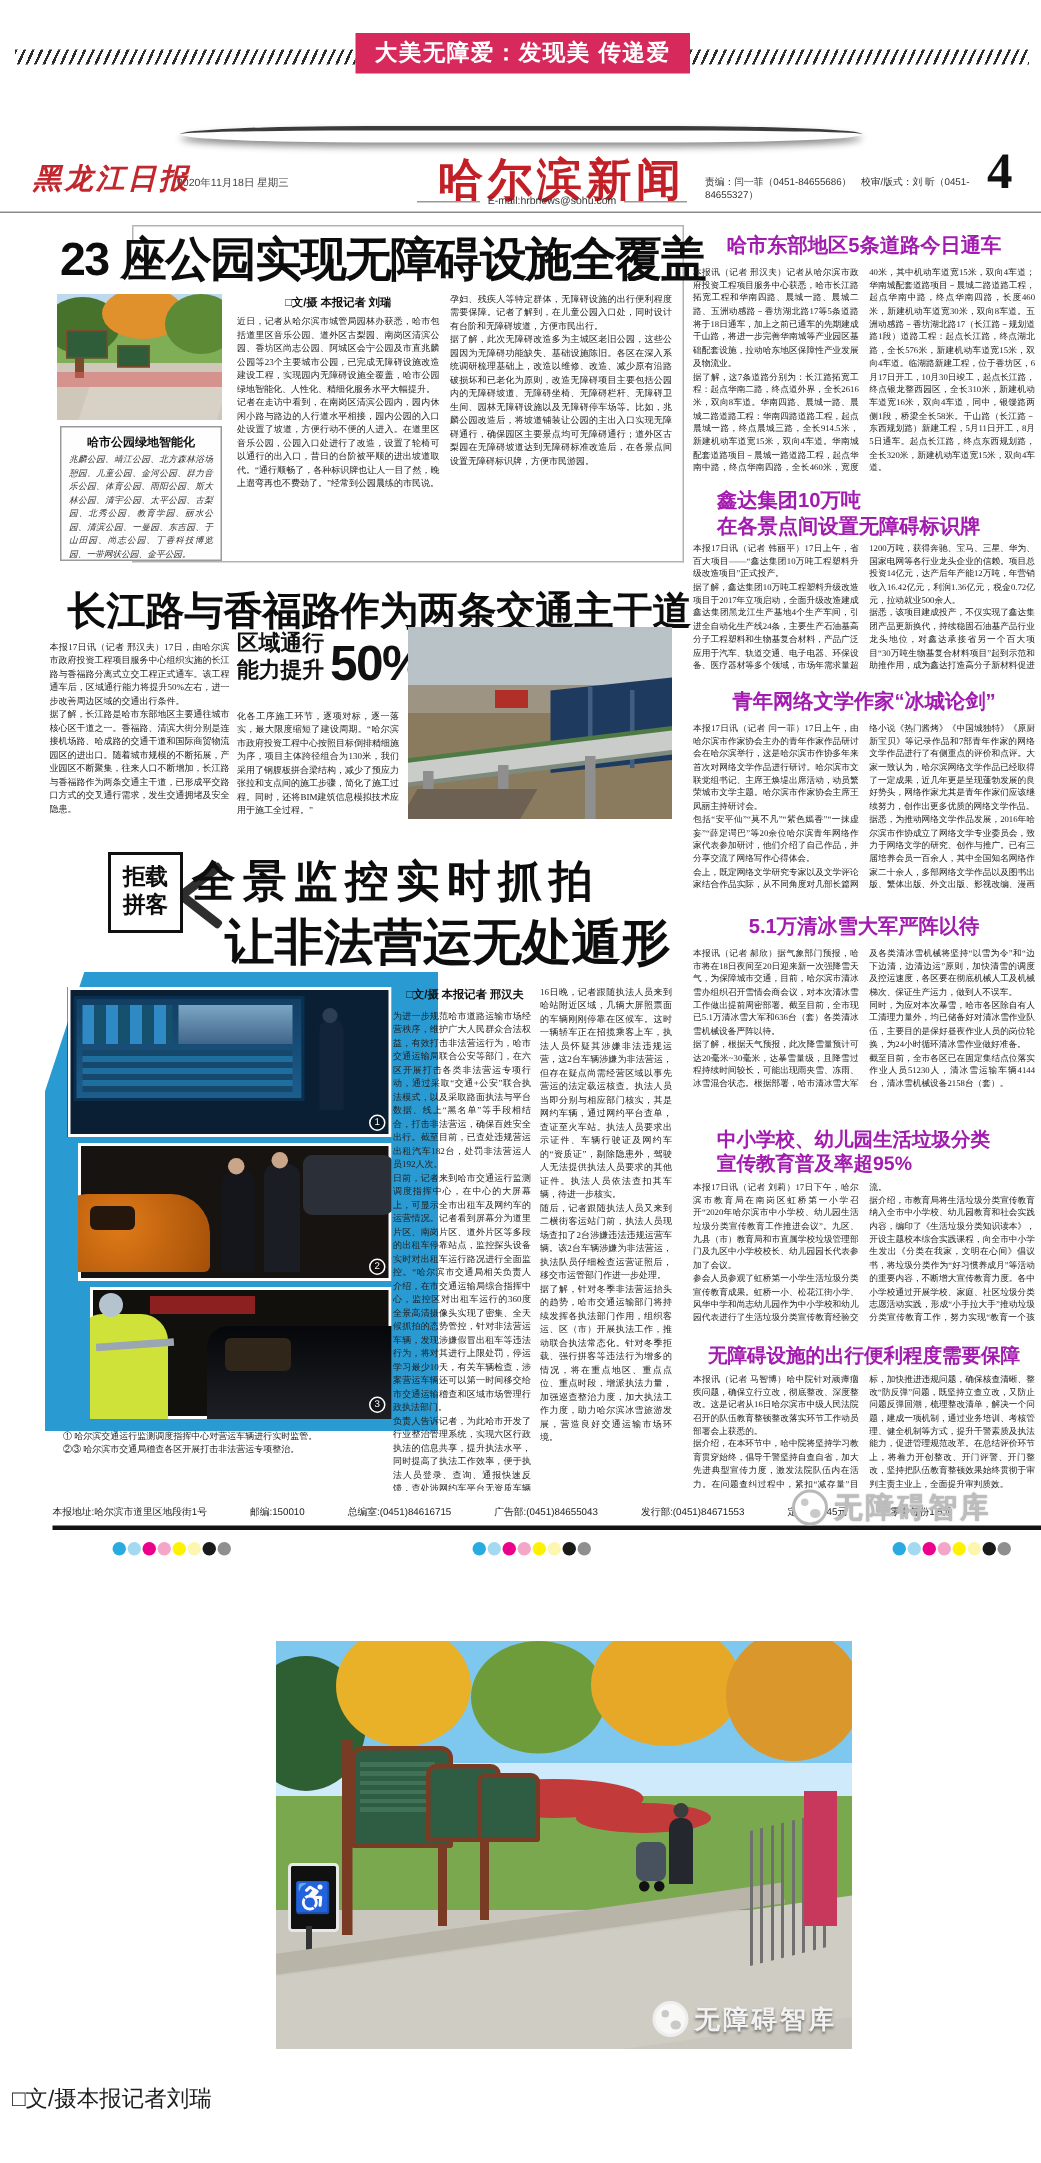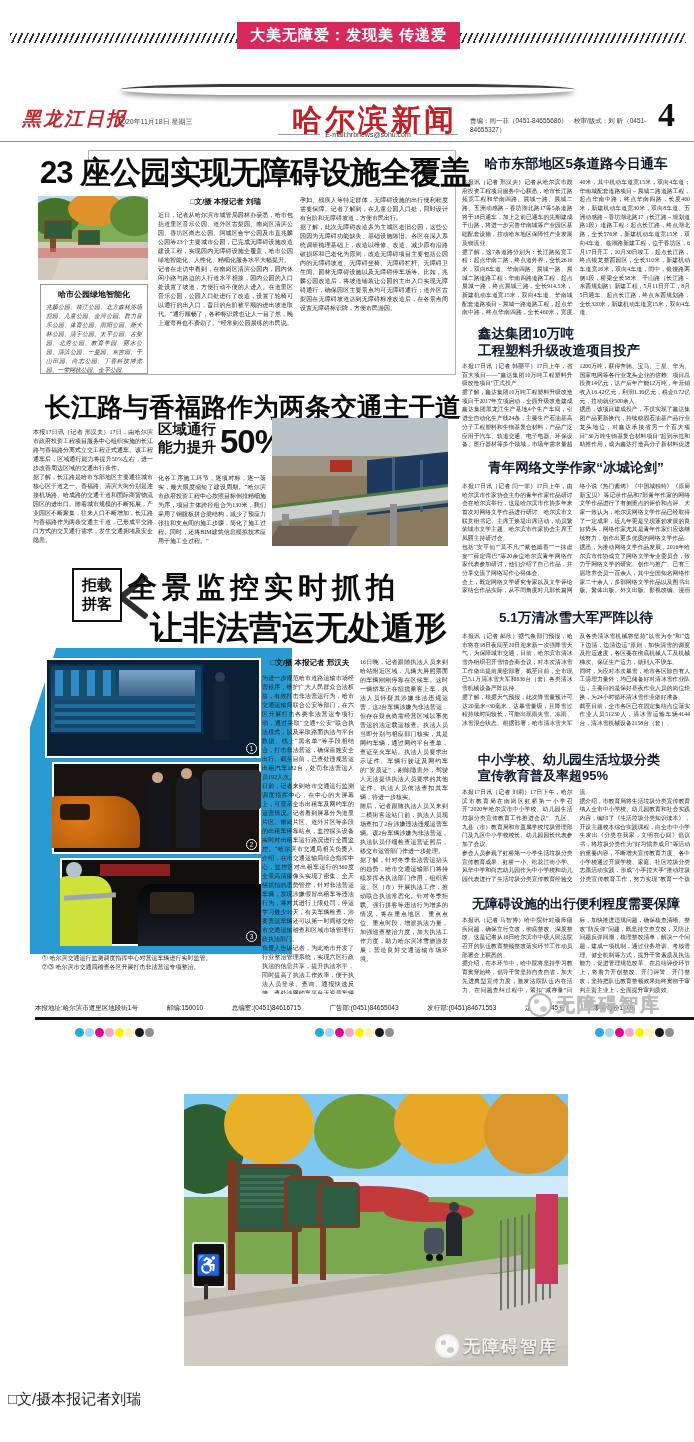--- a/index.html
+++ b/index.html
@@ -49,21 +49,21 @@
   
   .tagbox{border:2.5px solid #101010;display:flex;flex-direction:column;align-items:center;
           justify-content:center;font-weight:bold;font-size:15px;line-height:1.25;color:#0d0d0d;background:#fff;}
   .xbar{background:#2f2f2f;width:66px;height:6px;border-radius:2px;}
   .blueframe{background:#2a9ad2;clip-path:polygon(10% 0,100% 0,100% 100%,0 100%,0 26%);}
   .ph{box-shadow:0 0 0 2px #fff inset;}
   .circnum{position:absolute;width:9px;height:9px;border:1px solid #fff;border-radius:50%;
            color:#fff;font-size:6.5px;display:flex;align-items:center;justify-content:center;background:rgba(0,0,0,.25);}
   .cap{font-size:6px;line-height:1.5;color:#222;font-family:"Liberation Serif",serif;text-align:justify;white-space:pre-line;}
   
-  .s-head{font-weight:bold;color:#0f172a;font-size:13.5px;line-height:1.25;}
+  .s-head{font-weight:bold;color:#a21caf;font-size:13.5px;line-height:1.25;}
   .s-body{font-family:"Liberation Serif",serif;font-size:5.8px;line-height:1.5;color:#222;
           text-align:justify;column-count:2;column-gap:7px;overflow:hidden;white-space:pre-line;}
   
   .foot-row{display:flex;justify-content:space-between;font-size:6.5px;color:#222;}
   .thick-rule{background:#121212;height:3px;}
   .dots{display:flex;gap:1px;}
   .dot{width:9px;height:9px;border-radius:50%;}
   .wm{display:flex;align-items:center;gap:4px;}
   .wm .ring{width:20px;height:20px;border-radius:50%;border:2px solid #b9b9b9;background:#fff;position:relative;}
   .wm .ring i{position:absolute;width:5px;height:5px;border-radius:50%;background:#c9c9c9;left:4px;top:4px;}
@@ -204,21 +204,21 @@
 负责人告诉记者，为此哈市开发了行业整治管理系统，实现六区行政执法的信息共享，提升执法水平，同时提高了执法工作效率，便于执法人员登录、查询、通报快速反馈，查处涉网约车平台无资质车辆信息，单项违法行为，市属网约车管理信息向市区交通管理部门开放。</div>
   <div class="abs bt" style="left:360px;top:658px;width:88px;height:336px;">16日晚，记者跟随执法人员来到哈站附近区域，几辆大屏照票面的车辆刚刚停靠在区候车。这时一辆轿车正在招揽乘客上车，执法人员怀疑其涉嫌非法违规运营，这2台车辆涉嫌为非法营运，但存在疑点尚需经营区域以事先营运的法定载运核查。执法人员当即分别与相应部门核实，其是网约车辆，通过网约平台查单，查证至火车站。执法人员要求出示证件、车辆行驶证及网约车的“资质证”，剔除隐患外，驾驶人无法提供执法人员要求的其他证件。执法人员依法查扣其车辆，待进一步核实。
 随后，记者跟随执法人员又来到二横街客运站门前，执法人员现场查扣了2台涉嫌违法违规运营车辆。该2台车辆涉嫌为非法营运，执法队员仔细检查运营证照后，移交市运管部门作进一步处理。
 据了解，针对冬季非法营运抬头的趋势，哈市交通运输部门将持续发挥各执法部门作用，组织客运、区（市）开展执法工作，推动联合执法常态化。针对冬季拒载、强行拼客等违法行为增多的情况，将在重点地区、重点点位、重点时段，增派执法力量，加强巡查整治力度，加大执法工作力度，助力哈尔滨冰雪旅游发展，营造良好交通运输市场环境。</div>
 
   <div class="abs s-head" style="left:462px;top:156px;width:228px;text-align:center;">哈市东部地区5条道路今日通车</div>
   <div class="abs s-body" style="left:462px;top:178px;width:228px;height:142px;">本报讯（记者 邢汉夫）记者从哈尔滨市政府投资工程项目服务中心获悉，哈市长江路拓宽工程和华南四路、晨城一路、晨城二路、五洲动感路－香坊湖北路17等5条道路将于18日通车，加上之前已通车的先期建成干山路，将进一步完善华南城等产业园区基础配套设施，拉动哈东地区保障性产业发展及物流业。
 据了解，这7条道路分别为：长江路拓宽工程：起点华南二路，终点道外界，全长2616米，双向8车道。华南四路、晨城一路、晨城二路道路工程：华南四路道路工程，起点晨城一路，终点晨城三路，全长914.5米，新建机动车道宽15米，双向4车道。华南城配套道路项目－晨城一路道路工程，起点华南中路，终点华南四路，全长460米，宽度40米，其中机动车道宽15米，双向4车道；华南城配套道路项目－晨城二路道路工程，起点华南中路，终点华南四路，长度460米，新建机动车道宽30米，双向8车道。五洲动感路－香坊湖北路17（长江路－规划道路1段）道路工程：起点长江路，终点湖北路，全长576米，新建机动车道宽15米，双向4车道。临湖路新建工程，位于香坊区，6月17日开工，10月30日竣工，起点长江路，终点银龙整西园区，全长310米，新建机动车道宽16米，双向4车道，同中，银馒路两侧1段，桥梁全长58米。干山路（长江路－东西规划路）新建工程，5月11日开工，8月5日通车。起点长江路，终点东西规划路，全长320米，新建机动车道宽15米，双向4车道。</div>
 
   <div class="abs s-head" style="left:478px;top:326px;width:212px;white-space:pre-line;">鑫达集团10万吨
-工程塑料升级改造项目投产</div>
+在各景点间设置无障碍标识牌</div>
   <div class="abs s-body" style="left:462px;top:362px;width:228px;height:92px;">本报17日讯（记者 韩丽平）17日上午，省百大项目——“鑫达集团10万吨工程塑料升级改造项目”正式投产。
 据了解，鑫达集团10万吨工程塑料升级改造项目于2017年立项启动，全面升级改造建成鑫达集团黑龙江生产基地4个生产车间，引进全自动化生产线24条，主要生产石油基高分子工程塑料和生物基复合材料，产品广泛应用于汽车、轨道交通、电子电器、环保设备、医疗器材等多个领域，市场年需求量超1200万吨，获得奔驰、宝马、三星、华为、国家电网等各行业龙头企业的信赖。项目总投资14亿元，达产后年产能12万吨，年营销收入16.42亿元，利润1.36亿元，税金0.72亿元，拉动就业500余人。
 据悉，该项目建成投产，不仅实现了鑫达集团产品更新换代，持续稳固石油基产品行业龙头地位，对鑫达承接省另一个百大项目“30万吨生物基复合材料项目”起到示范和助推作用，成为鑫达打造高分子新材料促进经济的企业升级目标的核心载体。同时，这还促使集团在与国际材料巨头的竞争格局谈判合作中，凝聚传统中高端材料优势及桥梁竞争的新型目标；对进一步促进黑龙江省、哈尔滨市的产业结构优化升级，构建现代产业体系具有重要意义。</div>
 
   <div class="abs s-head" style="left:462px;top:460px;width:228px;text-align:center;">青年网络文学作家“冰城论剑”</div>
   <div class="abs s-body" style="left:462px;top:482px;width:228px;height:116px;">本报17日讯（记者 闫一菲）17日上午，由哈尔滨市作家协会主办的青年作家作品研讨会在哈尔滨举行，这是哈尔滨市作协多年来首次对网络文学作品进行研讨。哈尔滨市文联党组书记、主席王焕堤出席活动，动员繁荣城市文学主题。哈尔滨市作家协会主席王凤丽主持研讨会。
 包括“安平仙”“莫不凡”“紫色嫣香”“一抹虚妄”“薛定谔巴”等20余位哈尔滨青年网络作家代表参加研讨，他们介绍了自己作品，并分享交流了网络写作心得体会。
 会上，既定网络文学研究专家以及文学评论家结合作品实际，从不同角度对几部长篇网络小说《热门酱烤》《中国城独特》《原厨新宝贝》等记录作品和7部青年作家的网络文学作品进行了有侧重点的评价和点评。大家一致认为，哈尔滨网络文学作品已经取得了一定成果，近几年更是呈现蓬勃发展的良好势头，网络作家尤其是青年作家们应该继续努力，创作出更多优质的网络文学作品。
 据悉，为推动网络文学作品发展，2016年哈尔滨市作协成立了网络文学专业委员会，致力于网络文学的研究、创作与推广。已有三届培养会员一百余人，其中全国知名网络作家二十余人，多部网络文学作品以及图书出版、繁体出版、外文出版、影视改编、漫画改编、有声小说等版权方向，均取得优异成绩。</div>
 

